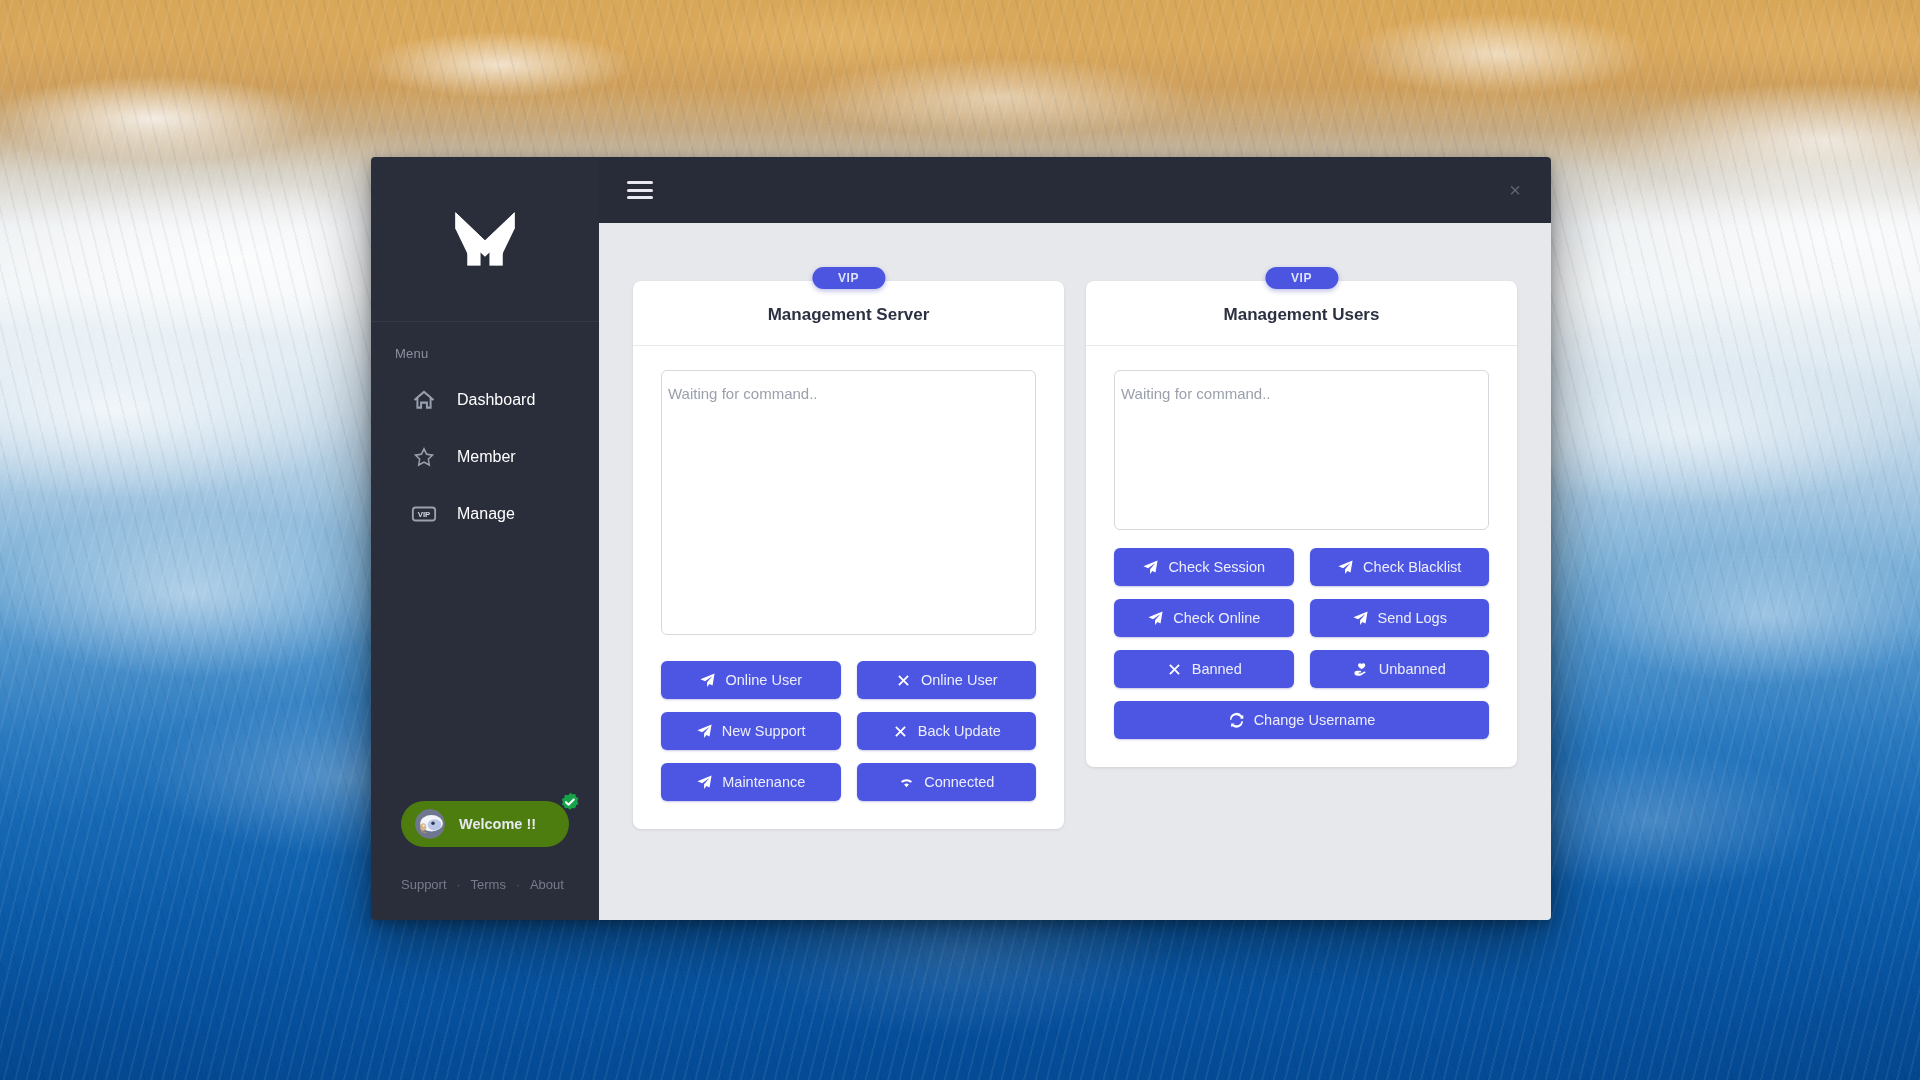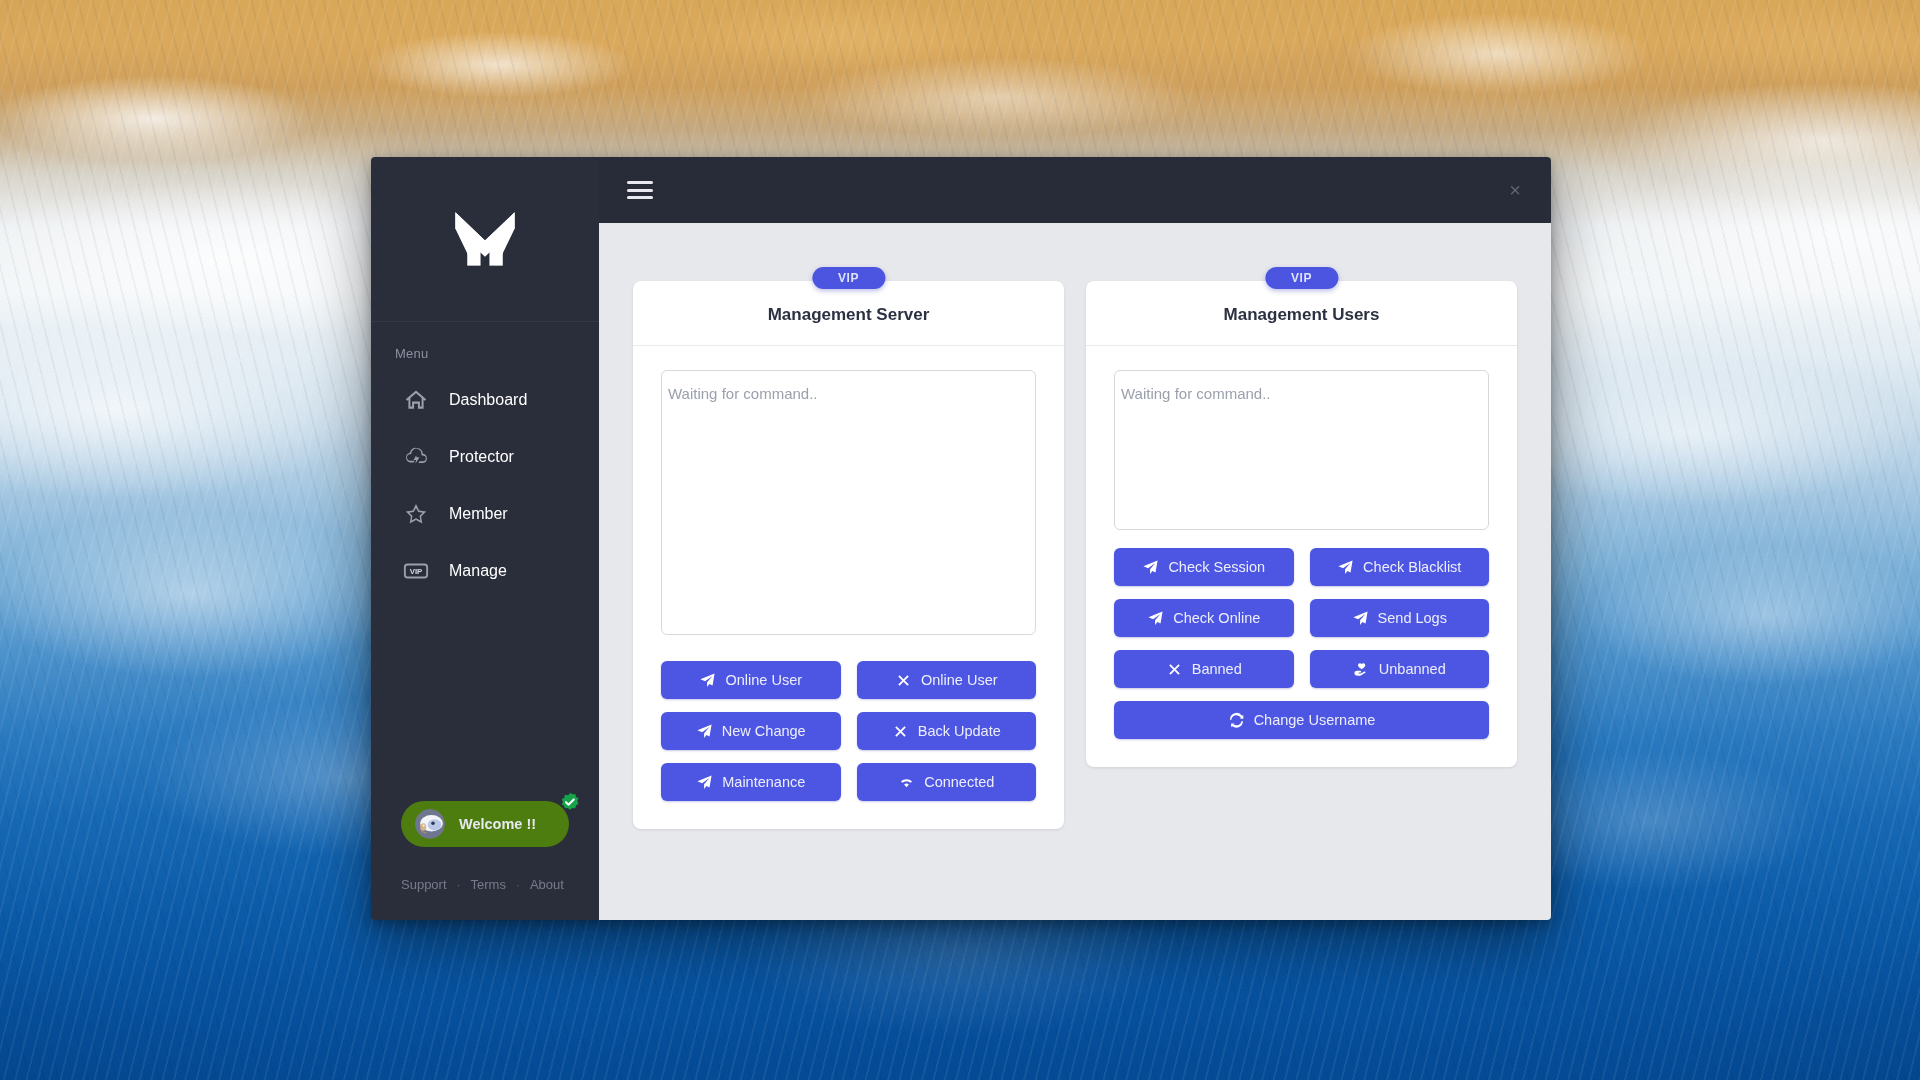--- a/index.html
+++ b/index.html
@@ -101,21 +101,21 @@
   }
   .logo-mark { width: 74px; height: 74px; display:block; }
 
   .menu-label {
     color: #8b90a0; font-size: 13px;
     padding: 24px 0 10px 24px; letter-spacing: .2px;
   }
   .nav { padding: 0 0 0 0; }
   .nav-item {
     display: flex; align-items: center; gap: 20px;
-    height: 57px; padding-left: 32px;
+    height: 57px; padding-left: 40px;
     color: #ffffff; font-size: 16px; cursor: pointer;
   }
   .nav-ico { width: 26px; height: 26px; flex: 0 0 26px; display:flex; align-items:center; justify-content:center; }
   .nav-ico svg { width: 26px; height: 26px; fill: #9aa0ae; }
   .nav-label { font-weight: 400; }
 
   .sidebar-spacer { flex: 1 1 auto; }
 
   .welcome-wrap { padding: 0 30px; position: relative; }
   .welcome-pill {
@@ -251,29 +251,20 @@
 
       <div class="nav-item">
         <span class="nav-ico">
           <svg viewBox="0 0 24 24">
               <path d="M12 3.2 2.6 11.2l1.3 1.5L5 11.8V20h5.2v-4.6h3.6V20H19v-8.2l1.1.9 1.3-1.5L12 3.2zm0 2.6 5.2 4.4V18h-1.6v-4.6H8.4V18H6.8v-7.8L12 5.8z"></path>
             </svg>
         </span>
         <span class="nav-label">Dashboard</span>
       </div>
 
-      <div class="nav-item">
-        <span class="nav-ico">
-          <svg viewBox="0 0 24 24">
-              <path d="M18.4 9.1A6.2 6.2 0 0 0 6.3 8 4.6 4.6 0 0 0 6.8 17h3.1l.9-1.6H6.8a3 3 0 0 1-.3-6l1-.1.2-1A4.6 4.6 0 0 1 17 9.6l.2 1h1a2.7 2.7 0 0 1 .2 5.4h-3.2l-.9 1.6h4a4.3 4.3 0 0 0 .1-8.5z"></path>
-              <path d="M12.6 12.3h2.6l-3.8 6 .7-3.6h-2.3l2.3-4.2z"></path>
-            </svg>
-        </span>
-        <span class="nav-label">Protector</span>
-      </div>
 
       <div class="nav-item">
         <span class="nav-ico">
           <svg viewBox="0 0 24 24">
               <path d="M12 2.8 14.9 8.7 21.4 9.7 16.7 14.2 17.8 20.7 12 17.6 6.2 20.7 7.3 14.2 2.6 9.7 9.1 8.7 12 2.8zm0 3.6L9.9 10.1 5.7 10.8 8.7 13.7 8 17.9 12 15.9 16 17.9 15.3 13.7 18.3 10.8 14.1 10.1 12 6.4z"></path>
             </svg>
         </span>
         <span class="nav-label">Member</span>
       </div>
 
@@ -361,21 +352,21 @@
               </span>
               <span>Online User</span>
             </button>
 
             <button class="btn">
               <span class="btn-ico">
                 <svg viewBox="0 0 24 24">
                     <path d="M22 2 2 10.4l6.6 2.6L19 5.5l-7.6 9.1.1 6.4 3.2-4 4.4 2.1L22 2z"></path>
                   </svg>
               </span>
-              <span>New Change</span>
+              <span>New Support</span>
             </button>
 
             <button class="btn">
               <span class="btn-ico">
                 <svg viewBox="0 0 24 24">
                     <path d="M19.4 6.4 17.6 4.6 12 10.2 6.4 4.6 4.6 6.4 10.2 12l-5.6 5.6 1.8 1.8L12 13.8l5.6 5.6 1.8-1.8L13.8 12l5.6-5.6z"></path>
                   </svg>
               </span>
               <span>Back Update</span>
             </button>

